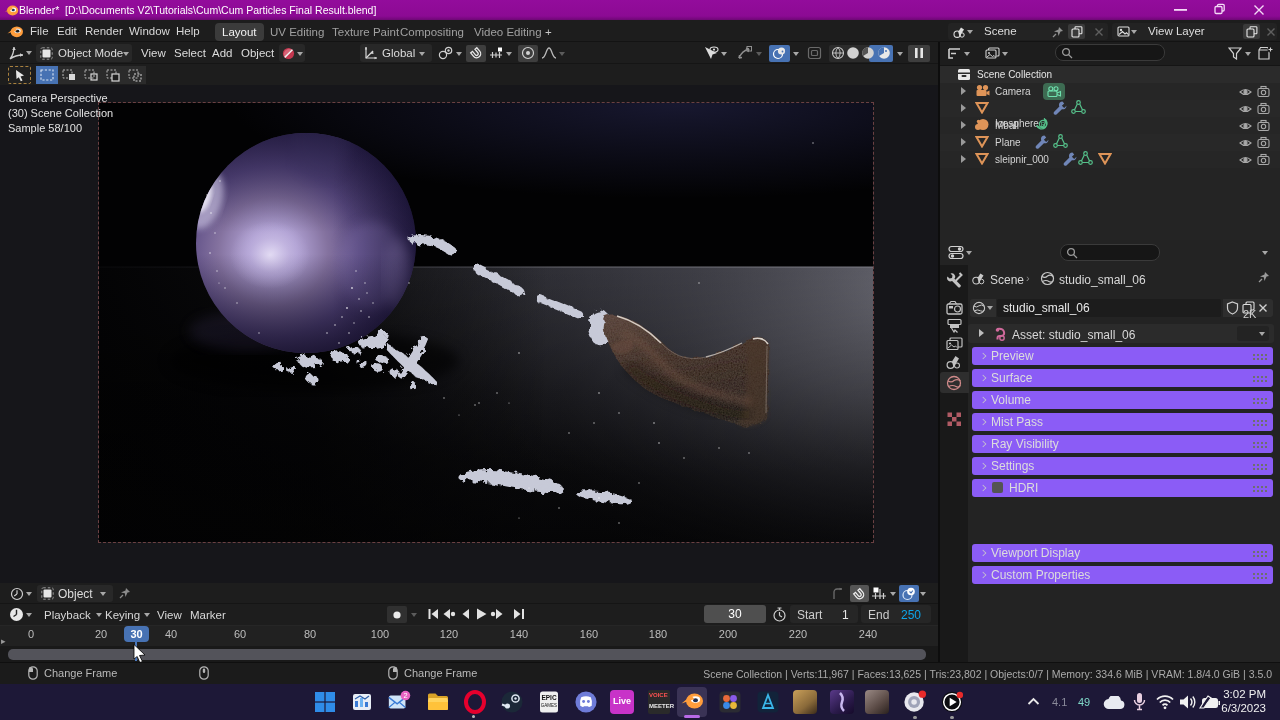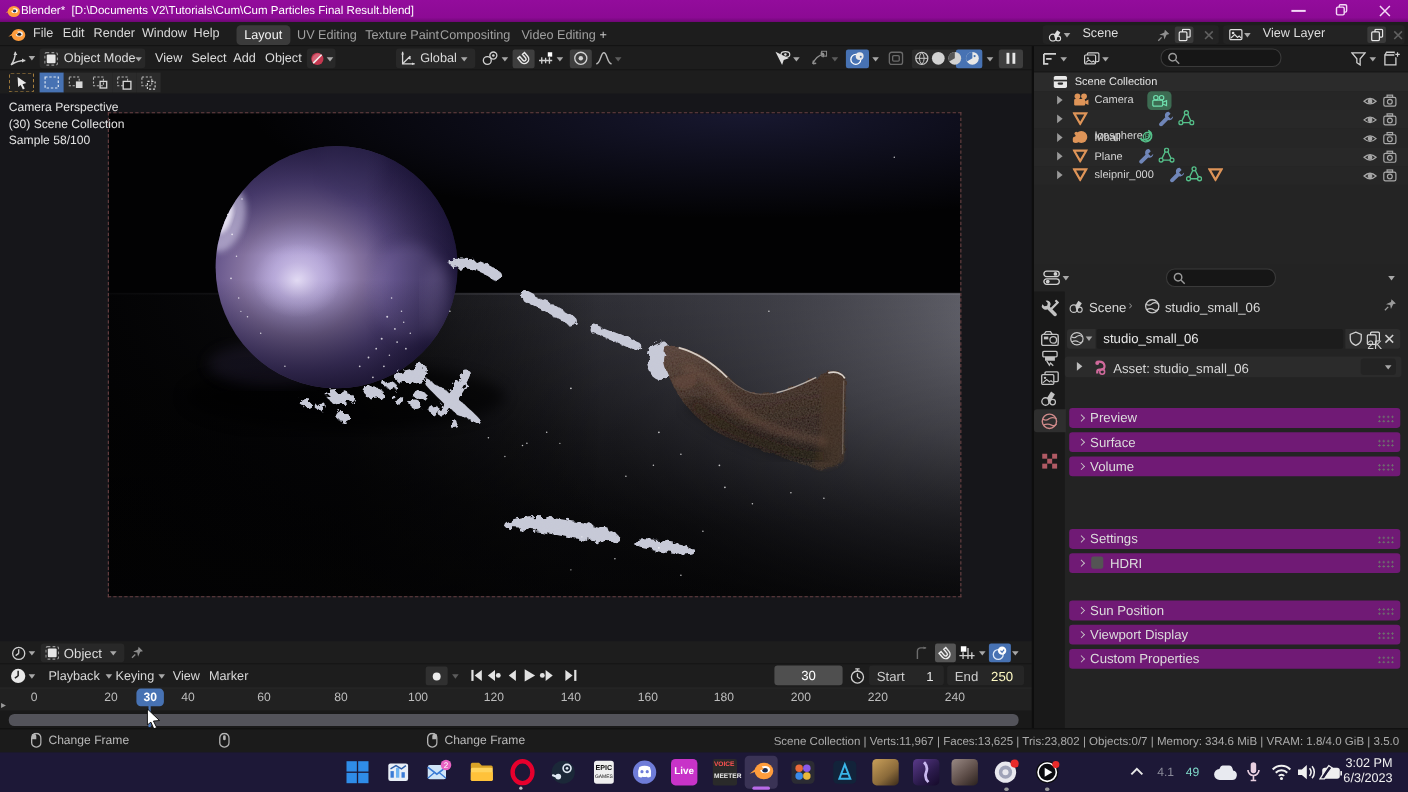--- a/index.html
+++ b/index.html
@@ -47,21 +47,21 @@
   #framechip{left:124px;top:626px;width:25px;height:16px;background:#4772b3;border-radius:4px;
      color:#fff;font-size:11px;text-align:center;line-height:16px;font-weight:bold;}
   
   #rsplit{left:938px;top:42px;width:2px;height:620px;background:#0d0d0d;}
   #outliner{left:940px;top:66px;width:340px;height:174px;background:#242424;}
   #outlhead{left:940px;top:42px;width:340px;height:24px;background:#1d1d1d;border-bottom:1px solid #151515;}
   .oname{font-size:10px;color:#d4d4d4;}
   #props{left:940px;top:240px;width:340px;height:422px;background:#232323;}
   #prophead{left:940px;top:240px;width:340px;height:25px;background:#1d1d1d;border-bottom:1px solid #151515;}
   #ptabs{left:940px;top:265px;width:28px;height:397px;background:#191919;}
-  .panel{left:972px;width:301px;height:18px;background:#701a75;border-radius:3px;margin-top:24px;}
+  .panel{left:972px;width:301px;height:18px;background:#8b5cf6;border-radius:3px;}
   .panel .pt{position:absolute;left:19px;top:2px;font-size:12px;color:#dcdcdc;}
   .panel .pa{position:absolute;left:8px;top:5.5px;width:6px;height:6px;border-right:1.6px solid #cbcbcb;border-top:1.6px solid #cbcbcb;transform:rotate(45deg) scale(0.78);}
   .grip{position:absolute;right:6px;top:6px;width:15px;height:7px;
     background-image:radial-gradient(circle,#6e6e6e 1px,transparent 1.1px);
     background-size:4px 4px;}
   .cbox{position:absolute;left:20px;top:3px;width:11px;height:11px;background:#545454;border-radius:2px;}
   
   #status{left:0;top:662px;width:1280px;height:22px;background:#1b1b1b;border-top:1px solid #0f0f0f;}
   .stext{top:667px;font-size:11px;color:#bababa;}
   
@@ -592,21 +592,21 @@
   <div class="abs" style="left:704px;top:605px;width:62px;height:18px;background:#4f4f4f;border-radius:3px;color:#fff;font-size:12px;text-align:center;line-height:18px;">30</div>
   <svg class="abs" style="left:772px;top:607px;" width="15" height="15" viewBox="0 0 15 15">
     <circle cx="7.5" cy="8.5" r="5.5" fill="none" stroke="#cfcfcf" stroke-width="1.2"></circle>
     <path d="M7.5 8.5 V5 M7.5 8.5 L10 10 M5.5 1 L9.5 1 M7.5 1 V3" stroke="#cfcfcf" stroke-width="1.2"></path>
   </svg>
   <div class="abs" style="left:790px;top:605px;width:68px;height:18px;background:#262626;border-radius:3px;"></div>
   <div class="abs" style="left:797px;top:608px;font-size:12px;color:#cdcdcd;">Start</div>
   <div class="abs" style="left:842px;top:608px;font-size:12px;color:#e8e8e8;">1</div>
   <div class="abs" style="left:861px;top:605px;width:70px;height:18px;background:#262626;border-radius:3px;"></div>
   <div class="abs" style="left:868px;top:608px;font-size:12px;color:#cdcdcd;">End</div>
-  <div class="abs" style="left:901px;top:608px;font-size:12px;color:#fef9c3;">250</div>
+  <div class="abs" style="left:901px;top:608px;font-size:12px;color:#0ea5e9;">250</div>
 
   <div class="abs" id="ruler"></div>
   <div class="abs rnum" style="left:31px;">0</div>
   <div class="abs rnum" style="left:101px;">20</div>
   <div class="abs rnum" style="left:171px;">40</div>
   <div class="abs rnum" style="left:240px;">60</div>
   <div class="abs rnum" style="left:310px;">80</div>
   <div class="abs rnum" style="left:380px;">100</div>
   <div class="abs rnum" style="left:449px;">120</div>
   <div class="abs rnum" style="left:519px;">140</div>
@@ -910,34 +910,39 @@
   <div class="abs panel" style="top:369px;">
       <span class="pa"></span>
       <span class="pt">Surface</span>
       <span class="grip"></span>
     </div>
   <div class="abs panel" style="top:391px;">
       <span class="pa"></span>
       <span class="pt">Volume</span>
       <span class="grip"></span>
     </div>
+  <div class="abs panel" style="top:413px;">
+      <span class="pa"></span>
+      <span class="pt">Mist Pass</span>
+      <span class="grip"></span>
+    </div>
+  <div class="abs panel" style="top:435px;">
+      <span class="pa"></span>
+      <span class="pt">Ray Visibility</span>
+      <span class="grip"></span>
+    </div>
   <div class="abs panel" style="top:479px;">
       <span class="pa"></span>
       <span class="cbox"></span>
       <span class="pt" style="left:37px;">HDRI</span>
       <span class="grip"></span>
     </div>
   <div class="abs panel" style="top:457px;">
       <span class="pa"></span>
       <span class="pt">Settings</span>
-      <span class="grip"></span>
-    </div>
-  <div class="abs panel" style="top:522px;">
-      <span class="pa"></span>
-      <span class="pt">Sun Position</span>
       <span class="grip"></span>
     </div>
   <div class="abs panel" style="top:544px;">
       <span class="pa"></span>
       <span class="pt">Viewport Display</span>
       <span class="grip"></span>
     </div>
   <div class="abs panel" style="top:566px;">
       <span class="pa"></span>
       <span class="pt">Custom Properties</span>

